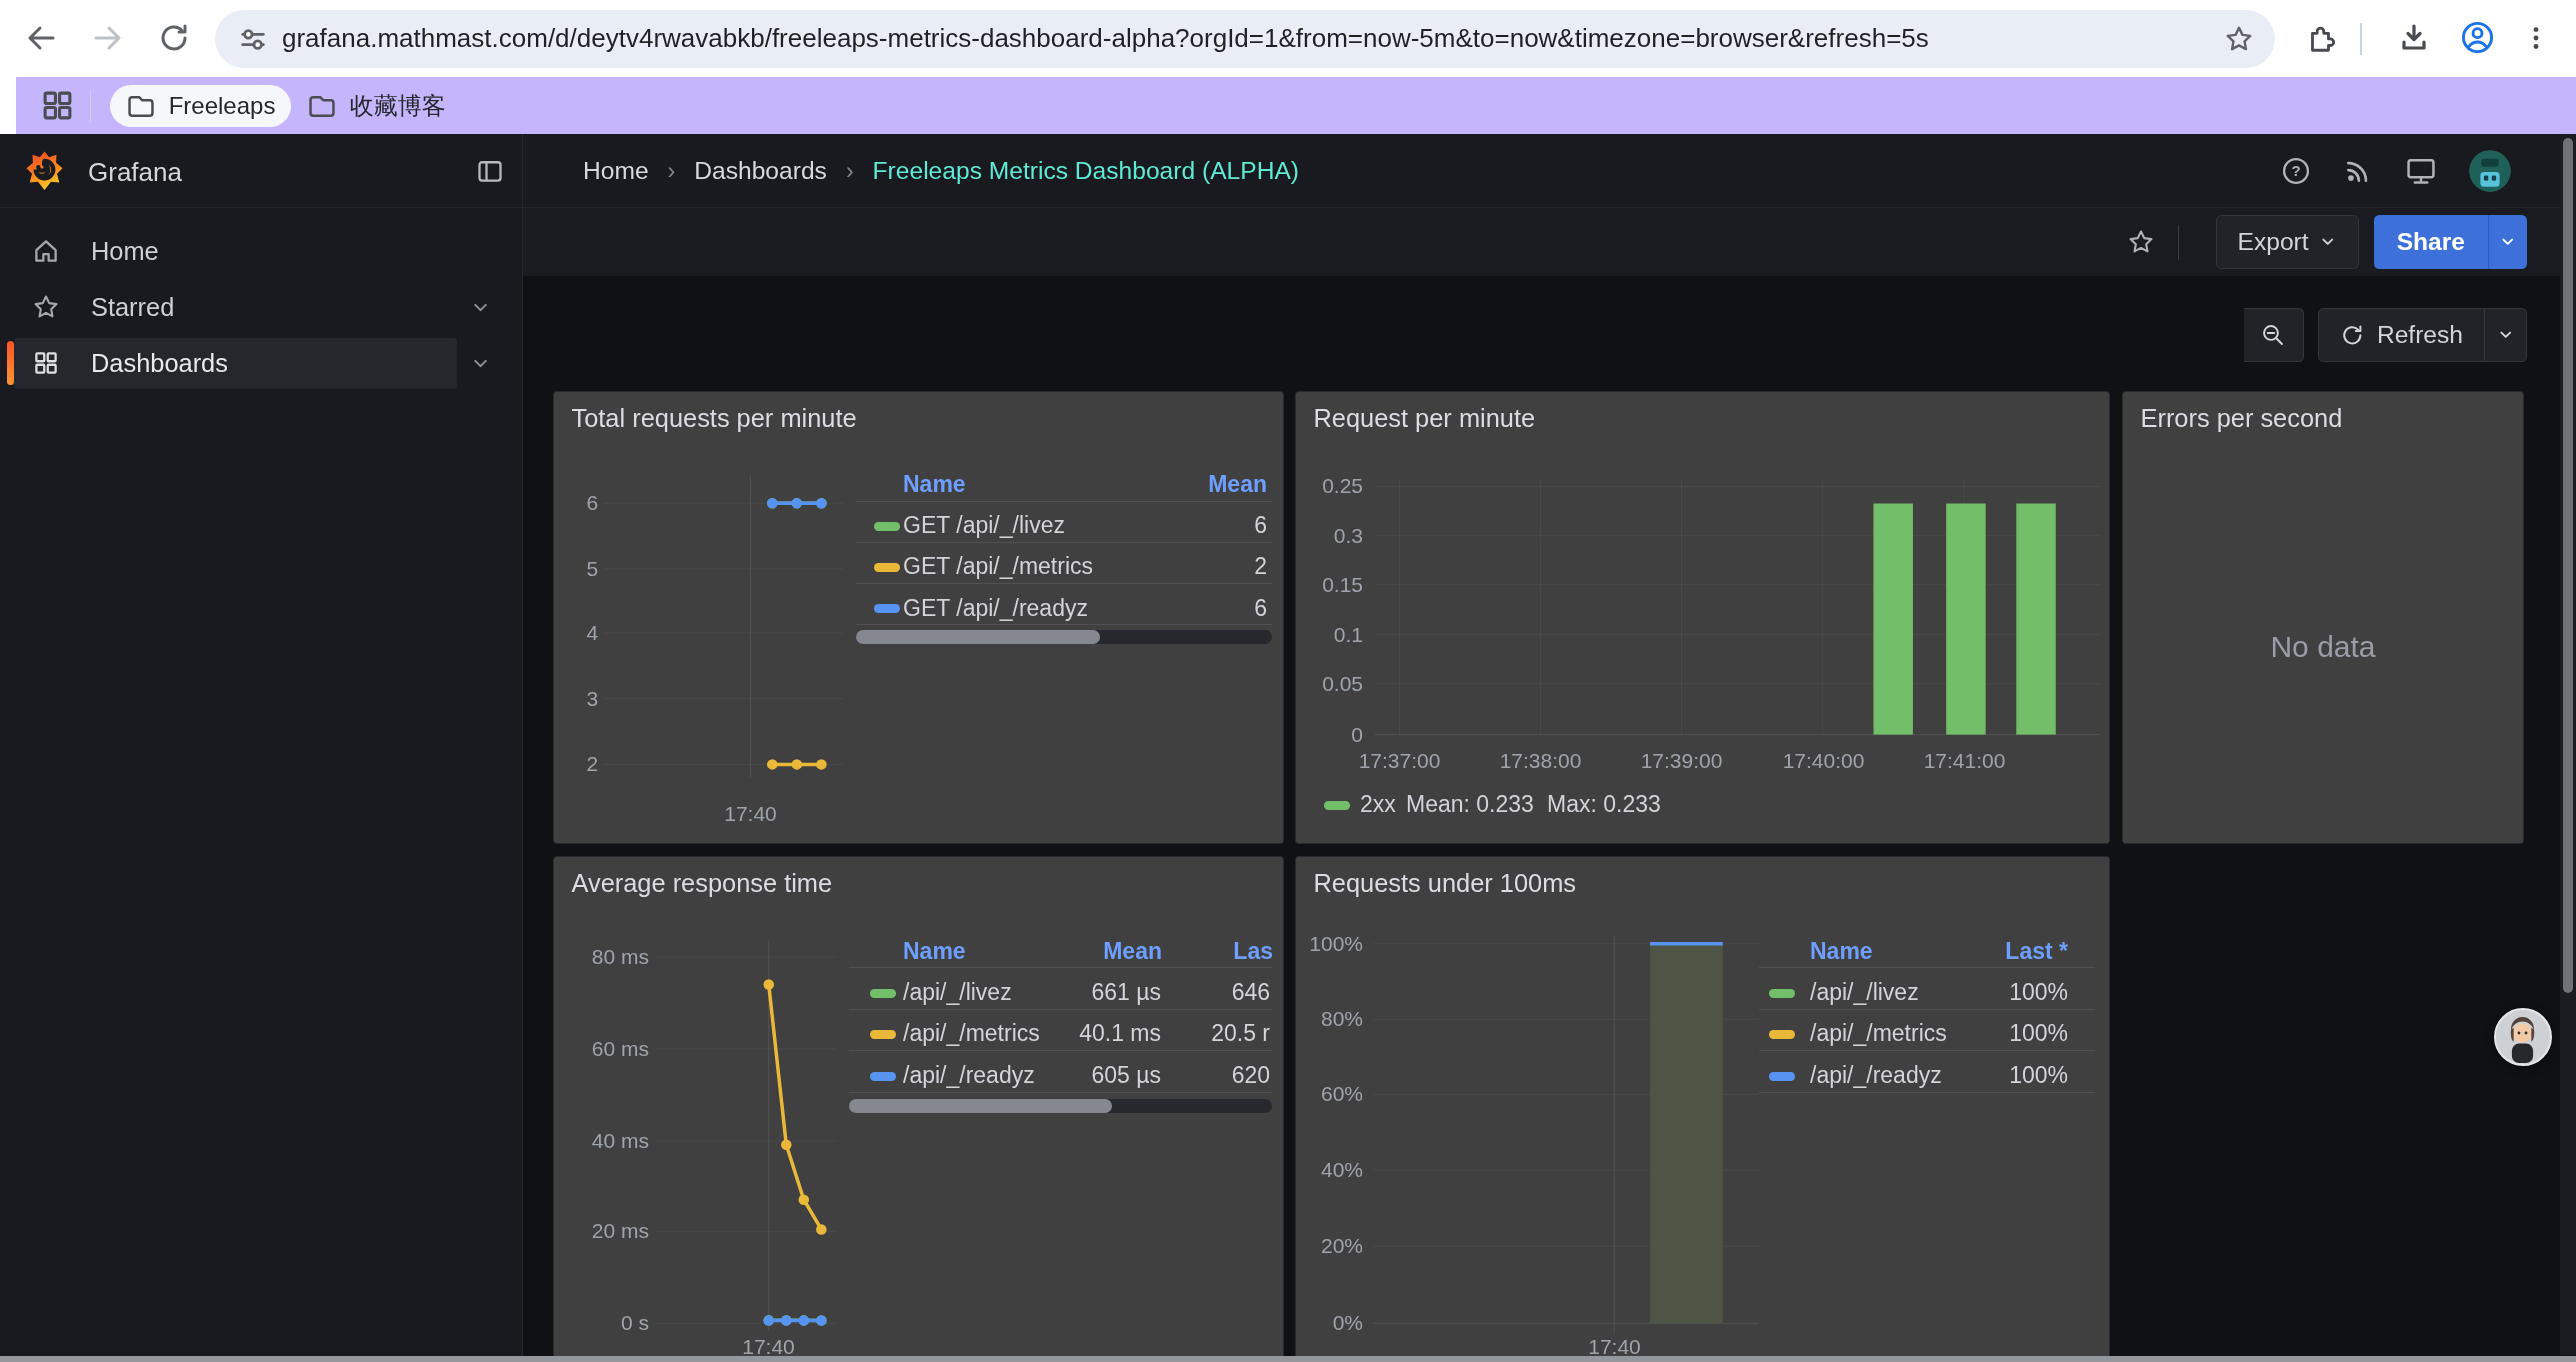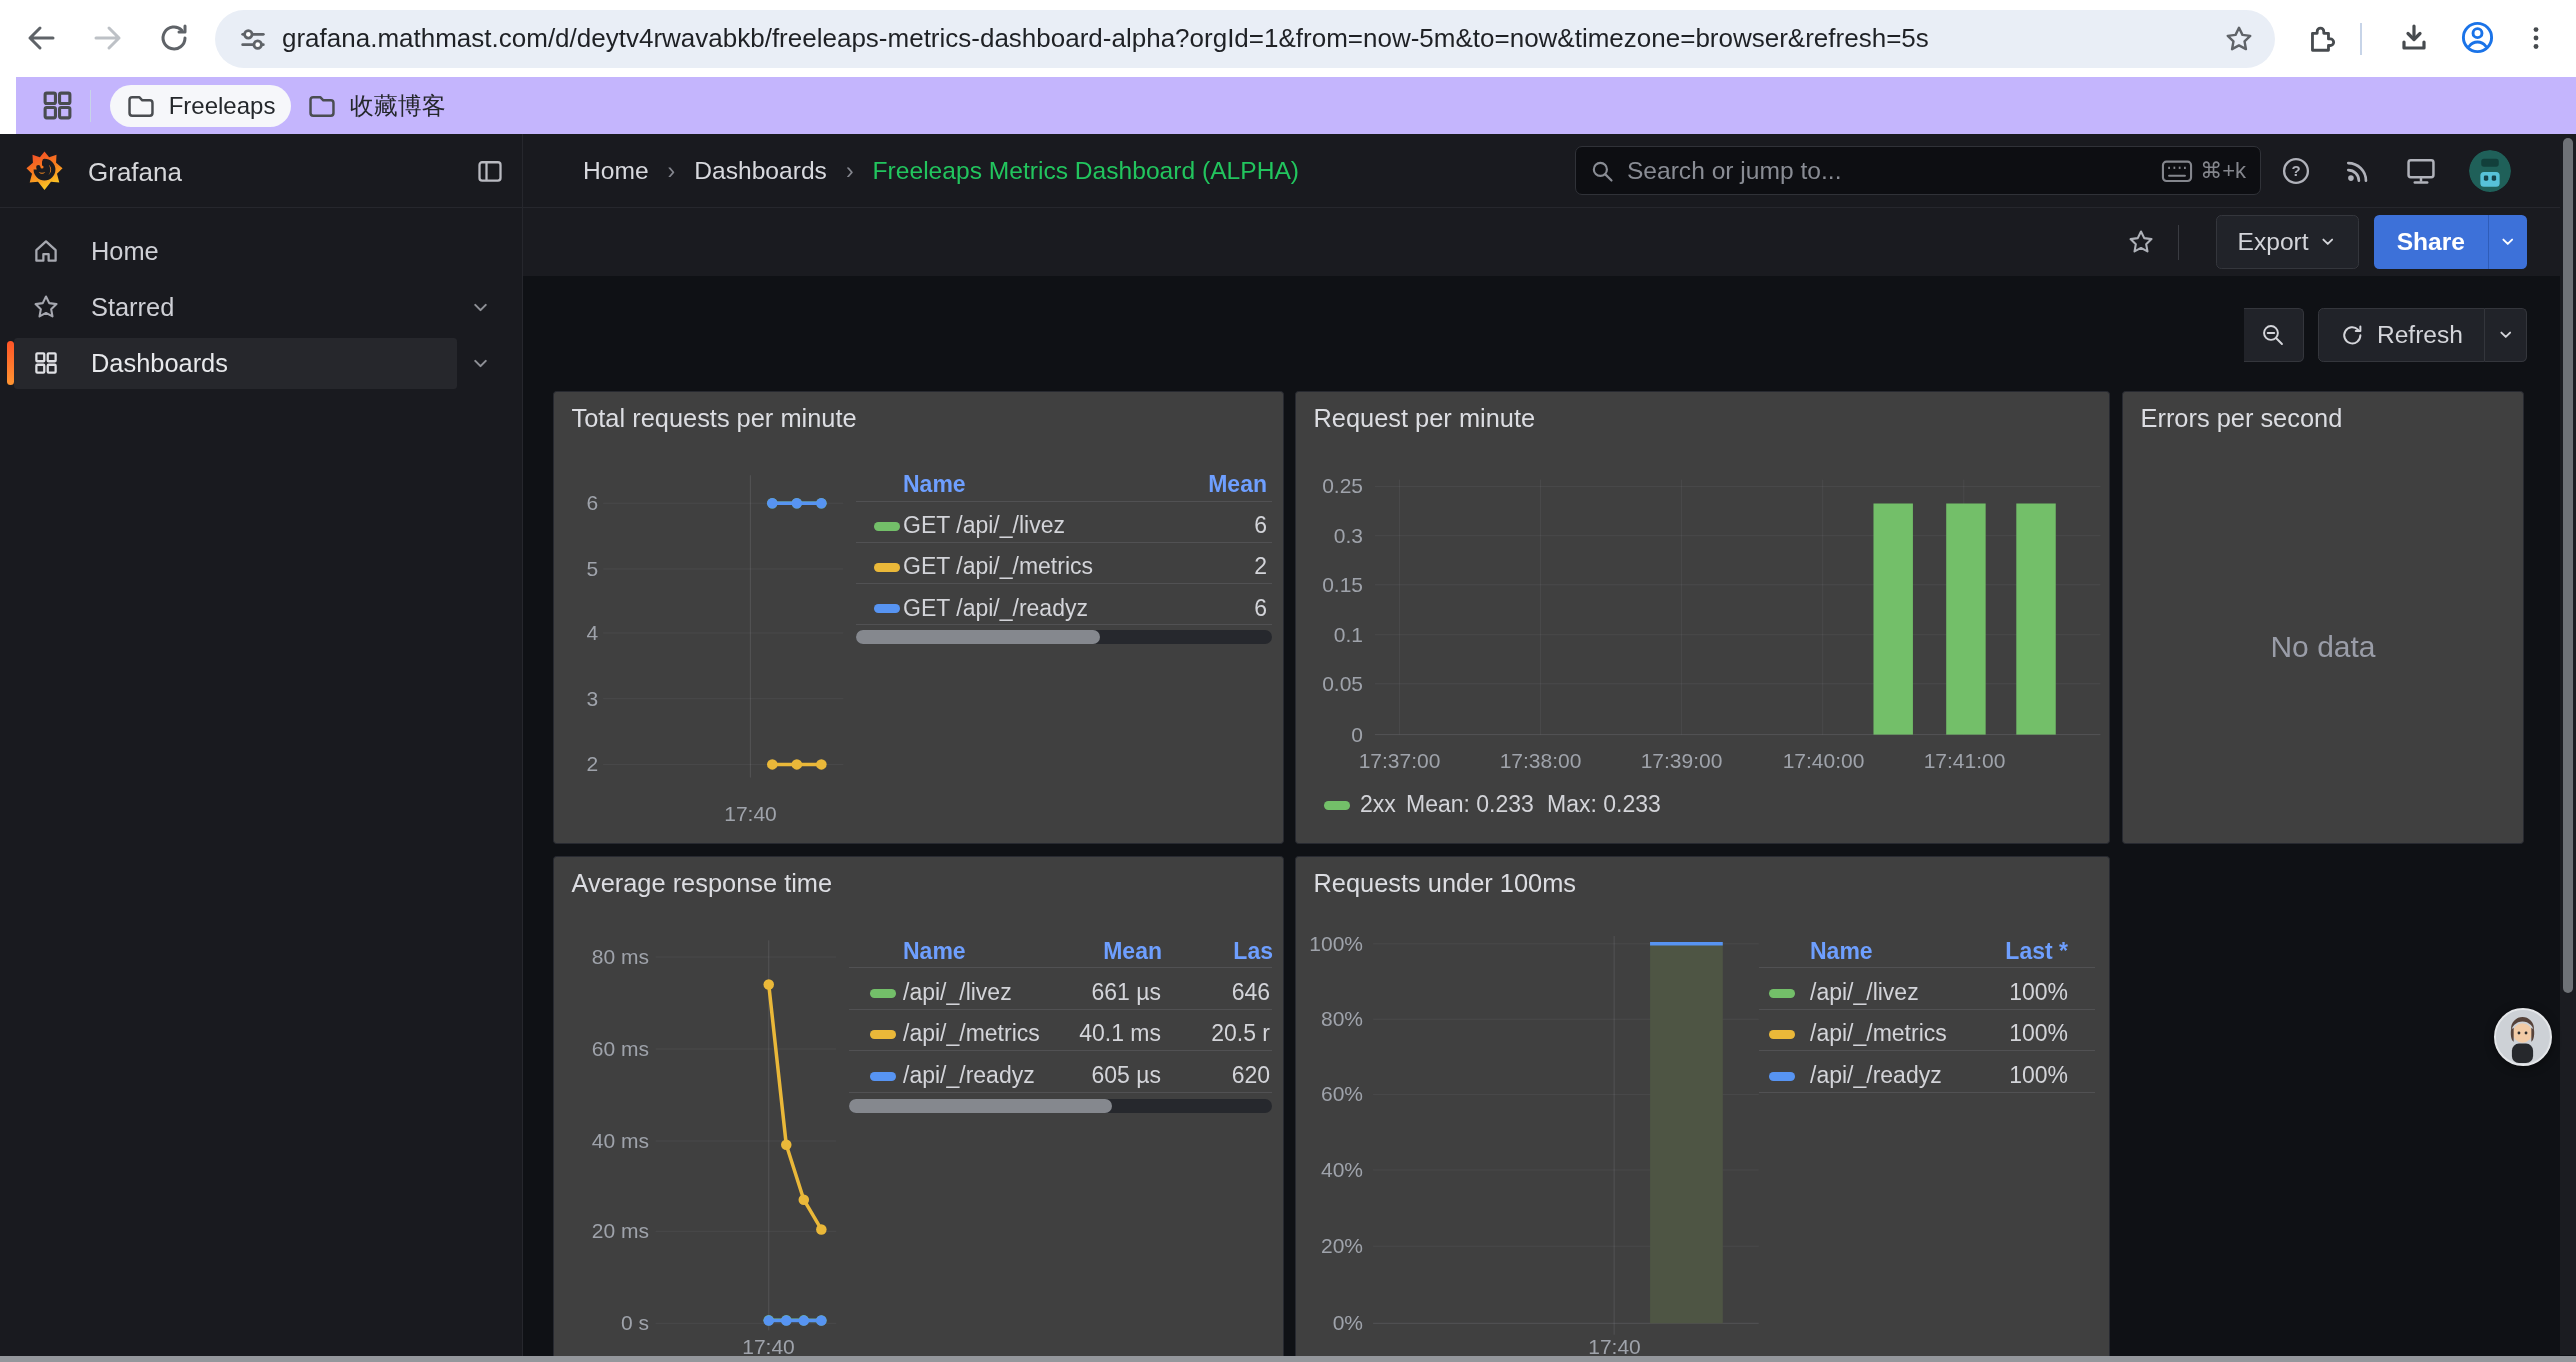--- a/index.html
+++ b/index.html
@@ -24,21 +24,21 @@
   .side-label{position:absolute;left:91px;white-space:nowrap}
   .side-chev{position:absolute;left:470px;color:#8e9096;display:flex}
   .side-hl{position:absolute;left:14px;top:2.6px;width:443px;height:51px;background:#26272c;border-radius:3.5px}
   .side-accent{position:absolute;left:7px;top:6.1px;width:7px;height:44px;border-radius:3.5px;background:linear-gradient(180deg,#ff5427 0%,#ff9532 100%)}
   .g-main{position:absolute;left:523px;top:74px;width:2038px;height:1148px}
   .g-subtoolbar{position:absolute;left:0;top:0;width:100%;height:68px;background:#1a1b20;display:flex;align-items:center;justify-content:flex-end;padding-right:34px}
   .g-content{position:absolute;left:0;top:68px;width:100%;height:1080px;background:#0f1115;overflow:hidden}
   .breadcrumb{position:absolute;left:583px;top:0;height:74px;display:flex;align-items:center;gap:19px;font-size:24.6px}
   .bc-link{color:#d8d9de;white-space:nowrap}
   .bc-sep{color:#84868e;font-size:23px}
-  .bc-current{color:#22c55e;white-space:nowrap}
+  .bc-current{color:#5eead4;white-space:nowrap}
   .g-search{position:absolute;left:1575px;top:12.3px;width:686px;height:49px;background:#0d0e12;border:0.9px solid #303238;border-radius:7px;display:flex;align-items:center;padding:0 14px;gap:12.3px}
   .g-search-ph{color:#898c94;font-size:24.6px;flex:1}
   .g-search-kbd{display:flex;align-items:center;gap:7px;color:#84868d;font-size:22px}
   .hdr-icons{position:absolute;left:2281px;top:0;height:74px;display:flex;align-items:center;gap:32px;color:#b0b2ba}
   .gbtn{height:54px;display:flex;align-items:center;background:#212329;border:0.9px solid #34363c;border-radius:5.3px;color:#d4d5da;font-size:24.6px}
   .btn-primary{background:#3d71d9;border:none;color:#fff;font-weight:700}
   .v-div{width:0.9px;height:35px;background:#3a3c42}
   .time-controls{position:absolute;top:32px;right:34px;display:flex;gap:14px}
   .tc-group{display:flex}
   .panel{position:absolute;background:#404040;border:0.9px solid #272930;border-radius:3.5px;overflow:hidden}
@@ -173,38 +173,20 @@
           </svg>
       </span>
     </div>
     <div class="breadcrumb">
       <span class="bc-link">Home</span>
       <span class="bc-sep">›</span>
       <span class="bc-link">Dashboards</span>
       <span class="bc-sep">›</span>
       <span class="bc-current">Freeleaps Metrics Dashboard (ALPHA)</span>
     </div>
-    <div class="g-search">
-      <svg width="24.6" height="24.6" viewBox="0 0 32 32">
-          <circle cx="13.5" cy="13.5" r="8.5" fill="none" stroke="#898c94" stroke-width="2.8"></circle>
-          <line x1="20" y1="20" x2="28" y2="28" stroke="#898c94" stroke-width="2.8" stroke-linecap="round"></line>
-        </svg>
-      <span class="g-search-ph">Search or jump to...</span>
-      <span class="g-search-kbd">
-        <svg width="32" height="24.6" viewBox="0 0 36 28">
-            <rect x="2" y="3" width="32" height="22" rx="4" fill="none" stroke="#84868d" stroke-width="2.4"></rect>
-            <line x1="9" y1="19" x2="27" y2="19" stroke="#84868d" stroke-width="2.4" stroke-linecap="round"></line>
-            <line x1="8" y1="10" x2="10" y2="10" stroke="#84868d" stroke-width="2.6"></line>
-            <line x1="14" y1="10" x2="16" y2="10" stroke="#84868d" stroke-width="2.6"></line>
-            <line x1="20" y1="10" x2="22" y2="10" stroke="#84868d" stroke-width="2.6"></line>
-            <line x1="26" y1="10" x2="28" y2="10" stroke="#84868d" stroke-width="2.6"></line>
-          </svg>
-        <span>⌘+k</span>
-      </span>
-    </div>
     <div class="hdr-icons">
       <span>
         <svg width="30" height="30" viewBox="0 0 34 34">
             <circle cx="17" cy="17" r="13.5" fill="none" stroke="currentColor" stroke-width="2.6"></circle>
             <text x="17" y="23" text-anchor="middle" font-size="17" font-weight="bold" fill="currentColor" font-family="Liberation Sans, sans-serif">?</text>
           </svg>
       </span>
       <span>
         <svg width="30" height="30" viewBox="0 0 34 34">
             <circle cx="9" cy="25" r="3.2" fill="currentColor"></circle>

